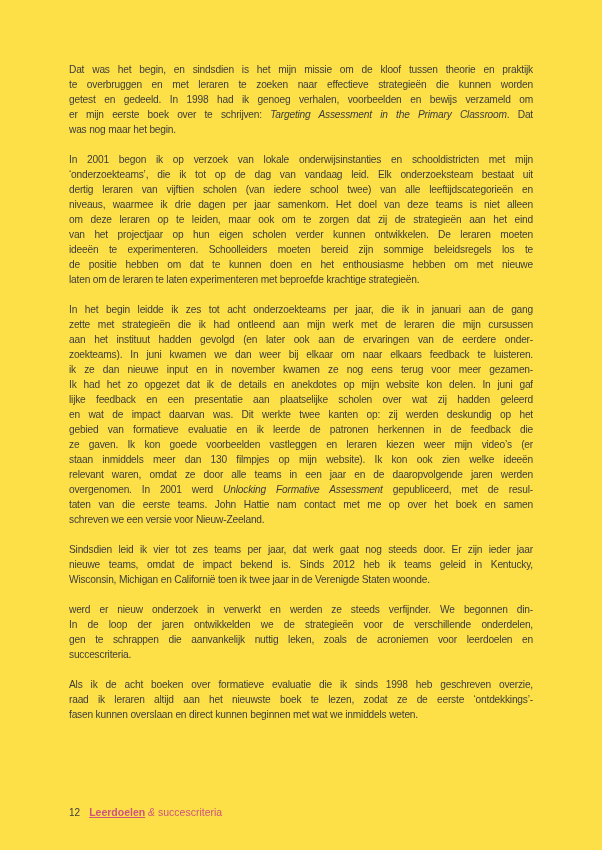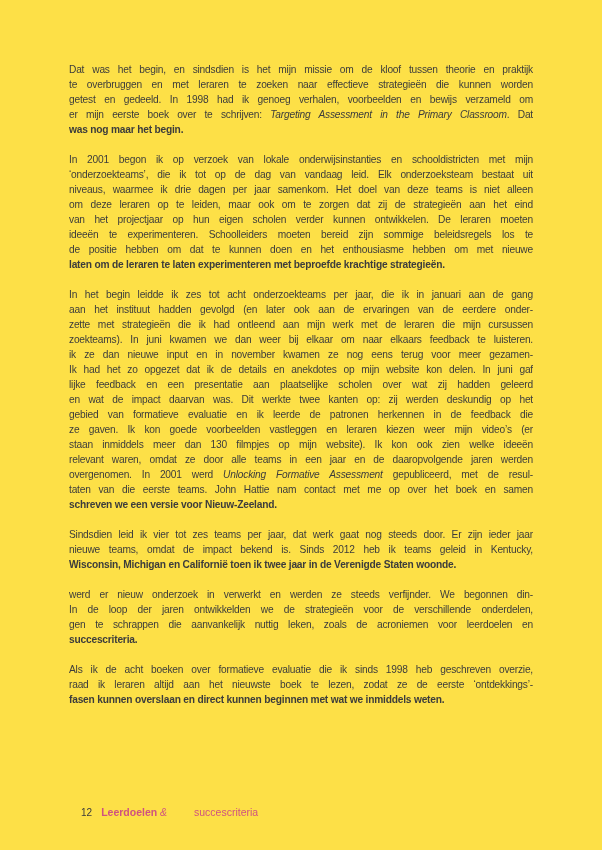--- a/index.html
+++ b/index.html
@@ -31,81 +31,81 @@
   .line {
     width: 464px;
     height: 15px;
     overflow: hidden;
     text-align: justify;
     text-align-last: justify;
   }
   .line.last {
     text-align: right;
     text-align-last: left;
-    font-weight: bold;
   }
   .line i {
   }
   .footer {
     position: absolute;
-    left: 81px;
+    left: 69px;
     top: 806px;
     display: flex;
     align-items: baseline;
     gap: 9px;
   }
   .page-number {
     color: #3c3c3c;
     font-size: 10px;
     letter-spacing: 0;
   }
   .running-title {
     color: #cf5280;
     font-size: 10.5px;
     letter-spacing: 0;
   }
   .running-title .main {
     font-weight: 700;
+    text-decoration: underline;
   }
   .running-title .amp {
     font-style: italic;
     font-weight: 400;
   }
   .running-title .rest {
     font-weight: 400;
-    margin-left: 24px;
   }
 </style>
 </head>
 <body>
 
 <div class="page">
 
   <div class="text-block">
       <div class="paragraph">
         <div class="line">Dat was het begin, en sindsdien is het mijn missie om de kloof tussen theorie en praktijk</div>
         <div class="line">te overbruggen en met leraren te zoeken naar effectieve strategieën die kunnen worden</div>
         <div class="line">getest en gedeeld. In 1998 had ik genoeg verhalen, voorbeelden en bewijs verzameld om</div>
         <div class="line">er mijn eerste boek over te schrijven: <i>Targeting Assessment in the Primary Classroom</i>. Dat</div>
         <div class="line last">was nog maar het begin.</div>
       </div>
       <div class="paragraph">
         <div class="line">In 2001 begon ik op verzoek van lokale onderwijsinstanties en schooldistricten met mijn</div>
         <div class="line">‘onderzoekteams’, die ik tot op de dag van vandaag leid. Elk onderzoeksteam bestaat uit</div>
+        <div class="line">dertig leraren van vijftien scholen (van iedere school twee) van alle leeftijdscategorieën en</div>
         <div class="line">niveaus, waarmee ik drie dagen per jaar samenkom. Het doel van deze teams is niet alleen</div>
         <div class="line">om deze leraren op te leiden, maar ook om te zorgen dat zij de strategieën aan het eind</div>
         <div class="line">van het projectjaar op hun eigen scholen verder kunnen ontwikkelen. De leraren moeten</div>
         <div class="line">ideeën te experimenteren. Schoolleiders moeten bereid zijn sommige beleidsregels los te</div>
         <div class="line">de positie hebben om dat te kunnen doen en het enthousiasme hebben om met nieuwe</div>
         <div class="line last">laten om de leraren te laten experimenteren met beproefde krachtige strategieën.</div>
       </div>
       <div class="paragraph">
         <div class="line">In het begin leidde ik zes tot acht onderzoekteams per jaar, die ik in januari aan de gang</div>
+        <div class="line">zette met strategieën die ik had ontleend aan mijn werk met de leraren die mijn cursussen</div>
         <div class="line">aan het instituut hadden gevolgd (en later ook aan de ervaringen van de eerdere onder-</div>
-        <div class="line">zette met strategieën die ik had ontleend aan mijn werk met de leraren die mijn cursussen</div>
         <div class="line">zoekteams). In juni kwamen we dan weer bij elkaar om naar elkaars feedback te luisteren.</div>
         <div class="line">ik ze dan nieuwe input en in november kwamen ze nog eens terug voor meer gezamen-</div>
         <div class="line">Ik had het zo opgezet dat ik de details en anekdotes op mijn website kon delen. In juni gaf</div>
         <div class="line">lijke feedback en een presentatie aan plaatselijke scholen over wat zij hadden geleerd</div>
         <div class="line">en wat de impact daarvan was. Dit werkte twee kanten op: zij werden deskundig op het</div>
         <div class="line">gebied van formatieve evaluatie en ik leerde de patronen herkennen in de feedback die</div>
         <div class="line">ze gaven. Ik kon goede voorbeelden vastleggen en leraren kiezen weer mijn video’s (er</div>
         <div class="line">staan inmiddels meer dan 130 filmpjes op mijn website). Ik kon ook zien welke ideeën</div>
         <div class="line">relevant waren, omdat ze door alle teams in een jaar en de daaropvolgende jaren werden</div>
         <div class="line">overgenomen. In 2001 werd <i>Unlocking Formative Assessment</i> gepubliceerd, met de resul-</div>

